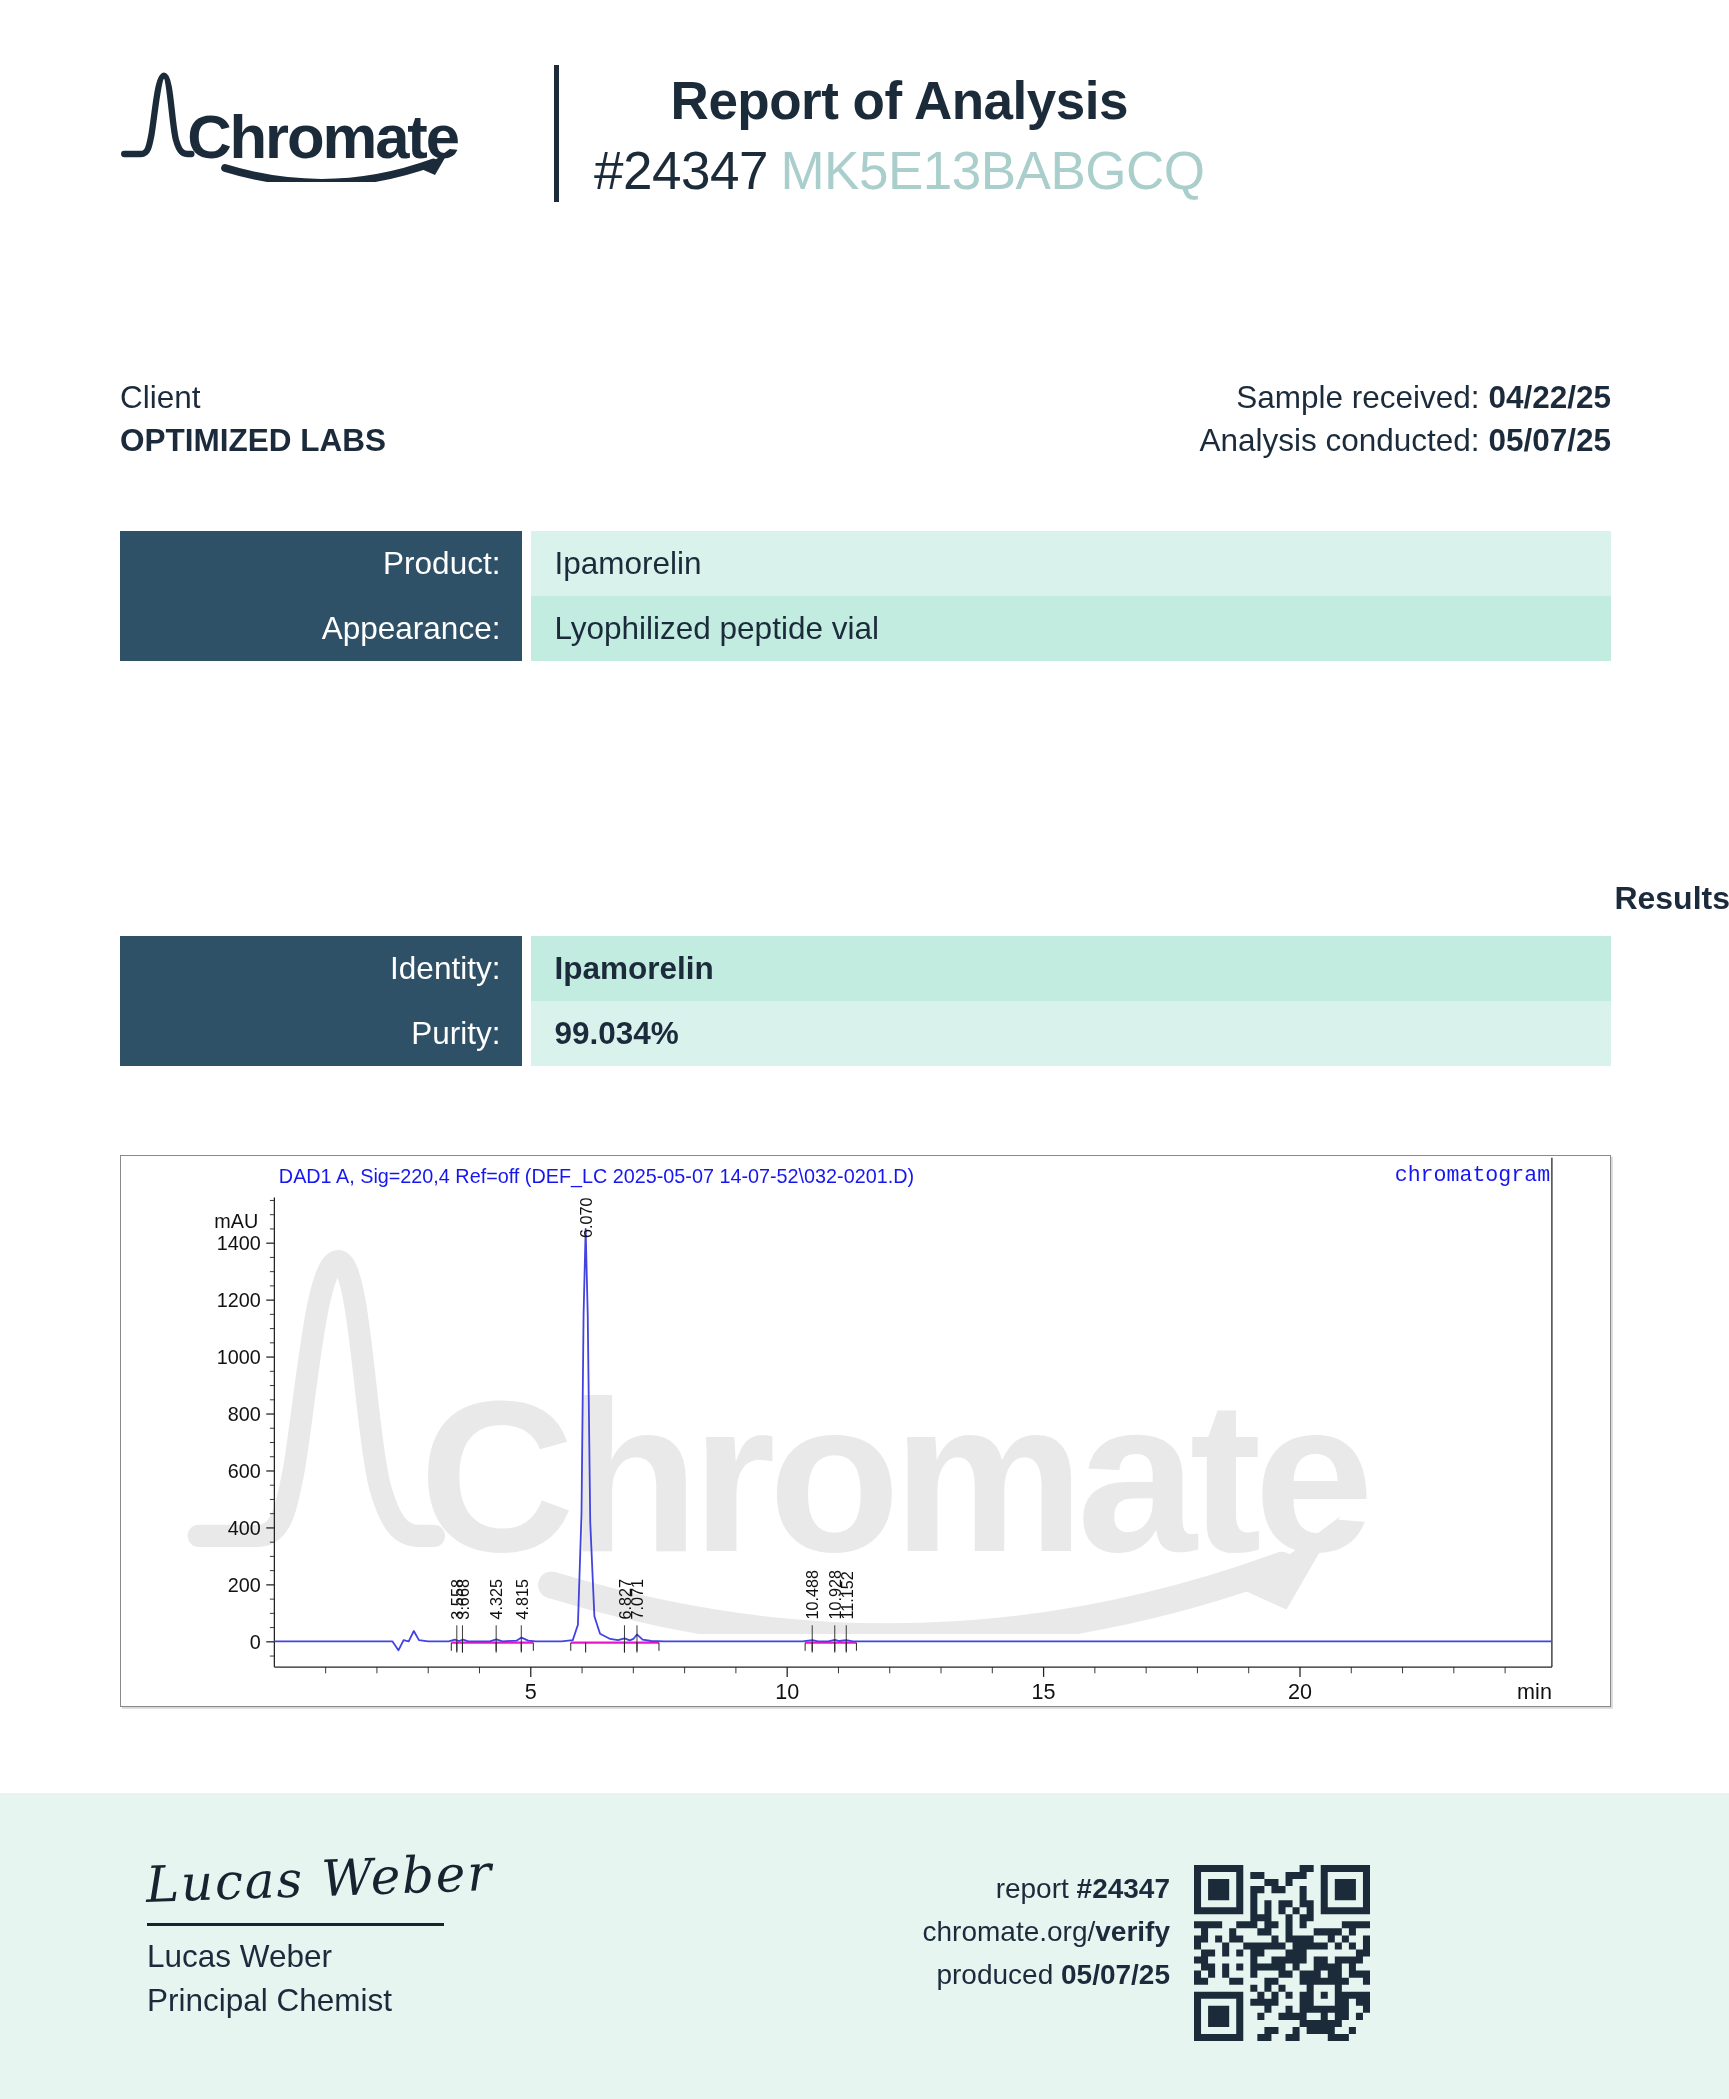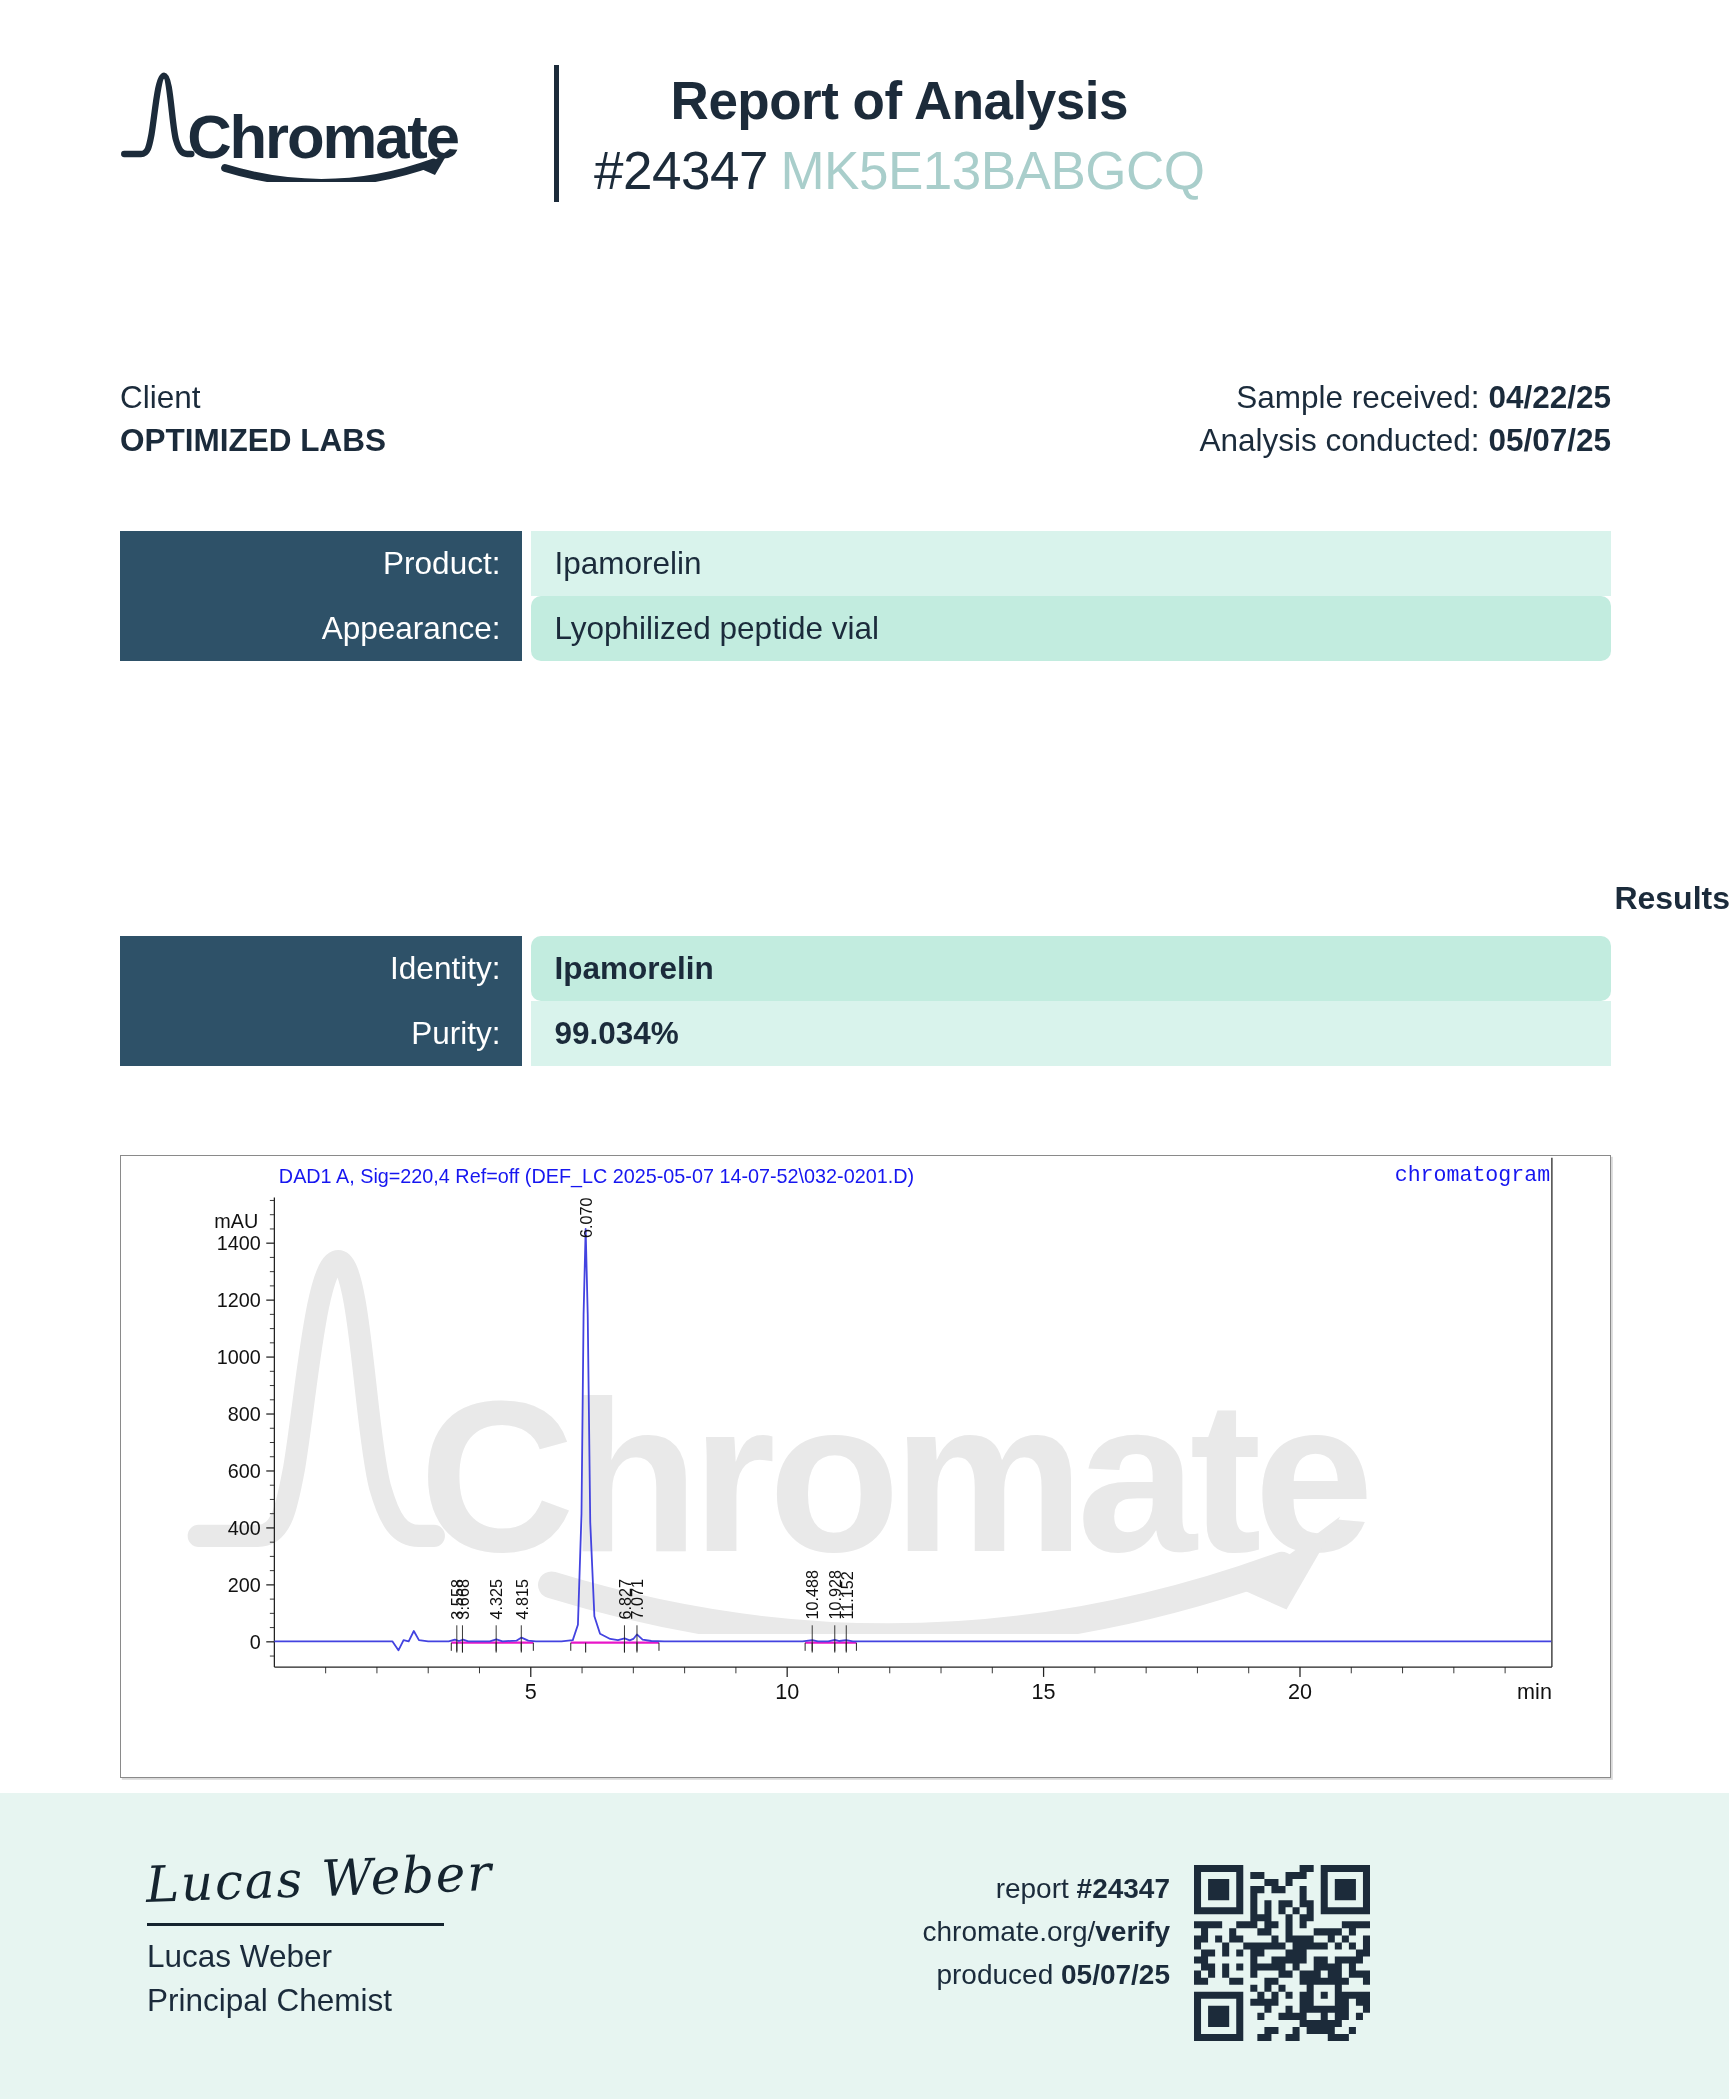--- a/index.html
+++ b/index.html
@@ -21,30 +21,30 @@
   .client-right { text-align:right; font-size:31.5px; line-height:43px; }
   .client-right b { font-weight:bold; }
 
   
   .kv-table { position:absolute; left:120px; width:1491px; }
   .kv-row { display:flex; height:65px; margin-bottom:0; }
   .kv-label { width:402px; flex:none; background:#2e5168; color:#ffffff; font-size:31.5px;
               display:flex; align-items:center; justify-content:flex-end; padding-right:21.6px; }
   .kv-value { flex:1; margin-left:9px; font-size:31.5px; display:flex; align-items:center; padding-left:23.4px; }
   .mint-a { background:#d9f3ec; }
-  .mint-b { background:#c2ecdf;border-radius:10px; }
+  .mint-b { background:#c2ecdf; }
   .kv-value.bold { font-weight:bold; }
 
   .method-line { position:absolute; left:0; top:761px; width:1730px; text-align:center;
                  font-size:30px; font-weight:bold; }
   .results-heading { position:absolute; left:0; top:880px; width:1730px; text-align:right;
                  font-size:32px; font-weight:bold; }
 
   
-  .chart-panel { position:absolute; left:120px; top:1155px; width:1491px; height:623px;
+  .chart-panel { position:absolute; left:120px; top:1155px; width:1491px; height:552px;
                  background:#ffffff; border:1.8px solid #8a8a8a; box-shadow:1.8px 1.8px 0 #d9d9d9; overflow:hidden; }
   .watermark-svg { position:absolute; left:63px; top:61px; width:1323px; height:417px; color:#e9e9e9; }
   .chart-svg { position:absolute; left:0; top:0; }
 
   
   .footer-band { position:absolute; left:0; top:1793px; width:1730px; height:306px; background:#e7f5f1; }
   .sig-block { position:absolute; left:147px; top:63px; }
   .sig-script { font-family:"DejaVu Serif", serif; font-style:italic; font-size:50px; color:#15242f;
                 transform:rotate(-2deg); transform-origin:left bottom; letter-spacing:1.8px; }
   .sig-line { width:297px; height:2.7px; background:#15242f; margin-top:9px; }

